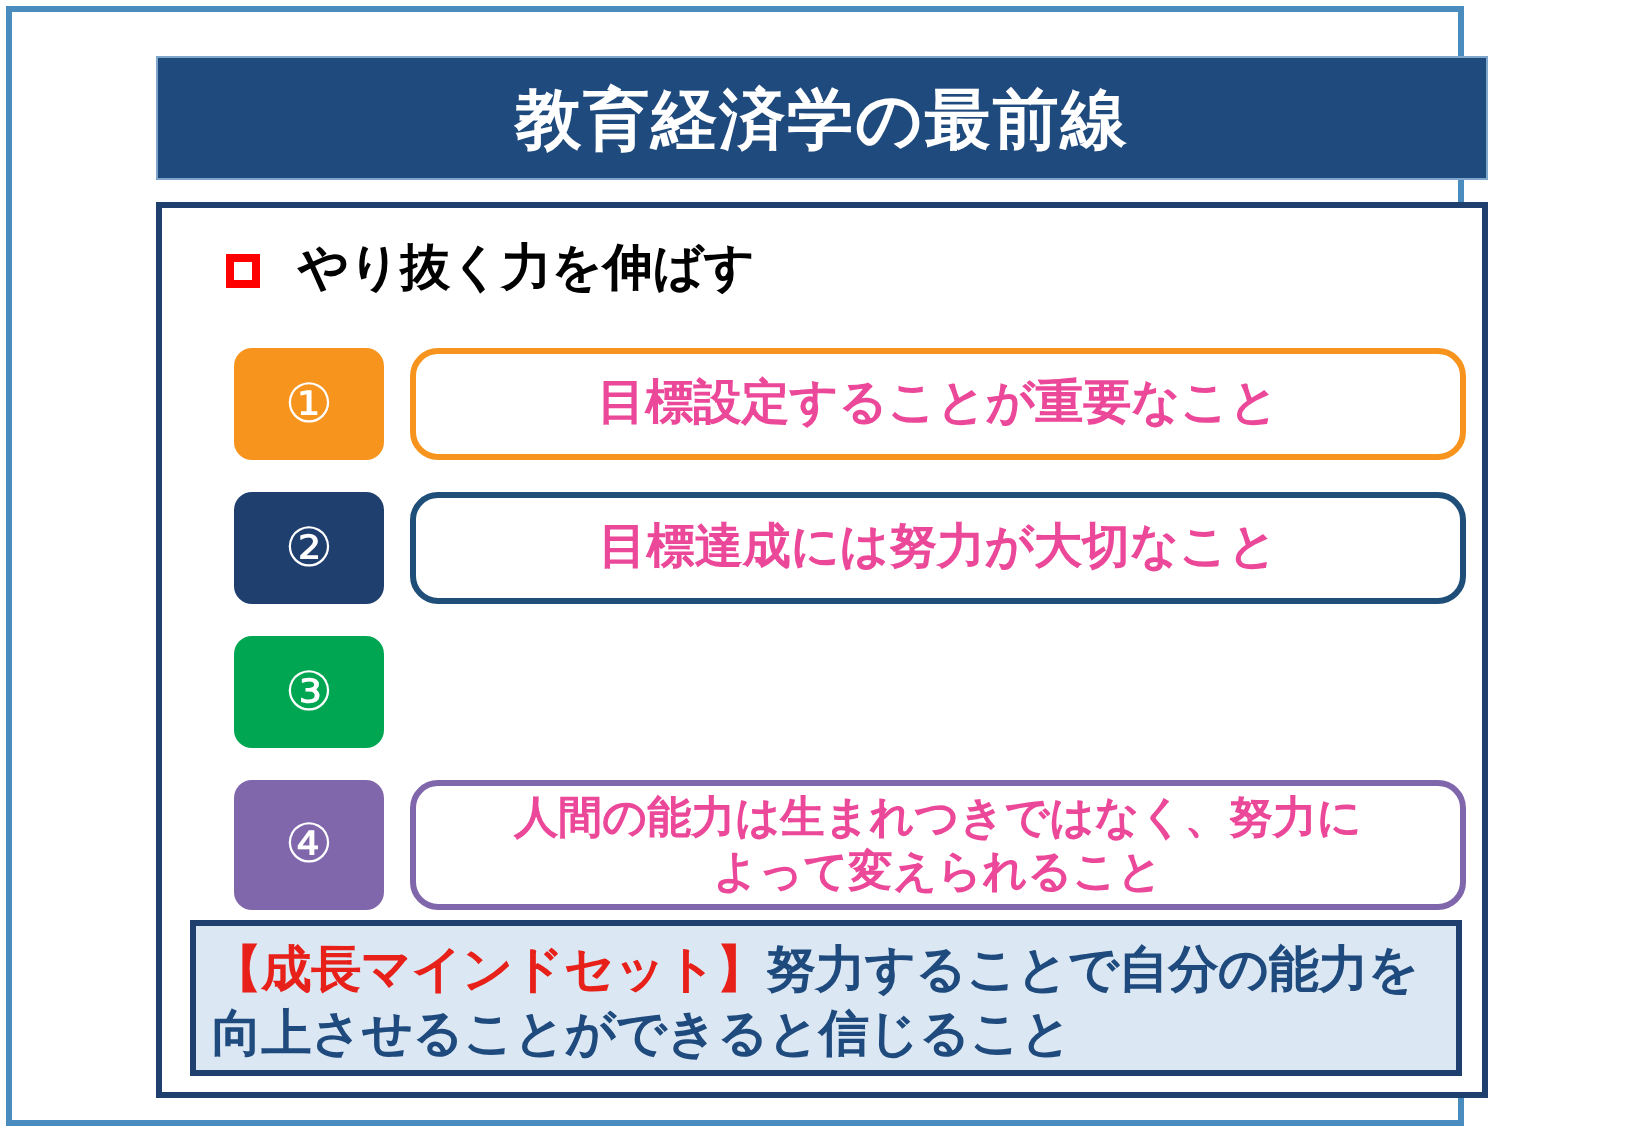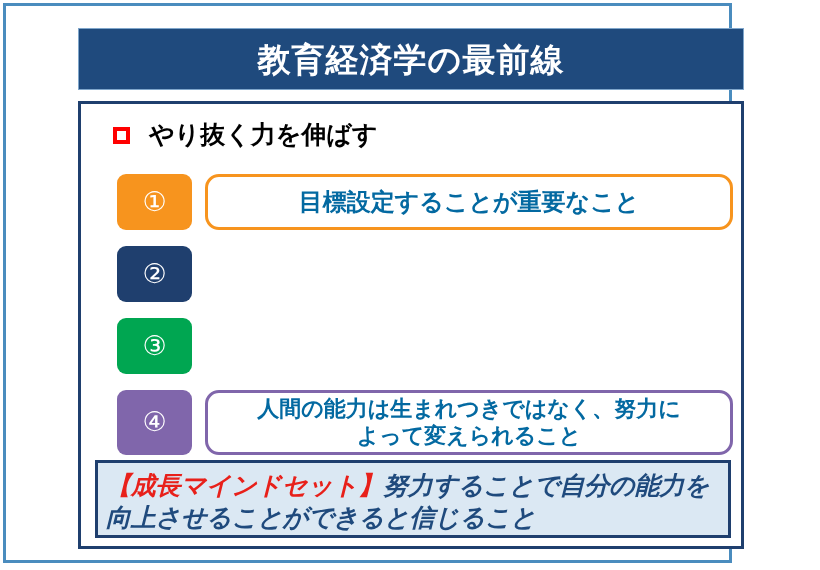--- a/index.html
+++ b/index.html
@@ -116,41 +116,40 @@
     box-sizing: border-box;
     background: #ffffff;
     display: flex;
     align-items: center;
     justify-content: center;
     text-align: center;
   }
   .rowbox-text {
     font-size: 24px;
     font-weight: bold;
-    color: #0369a1;
+    color: #ec4899;
     line-height: 1.15;
     padding: 0 6px;
   }
   .rowbox-text.two-line {
     font-size: 22px;
     line-height: 1.2;
   }
 
   
   .note {
     position: absolute;
     left: 14px;
     top: 356px;
     width: 636px;
     height: 78px;
     background: #dbe8f3;
     border: 3px solid #1f3f6e;
     box-sizing: border-box;
     padding: 6px 8px 0 8px;
-    font-style: italic;
   }
   .note-text {
     font-size: 25px;
     font-weight: bold;
     color: #1f4a7d;
     line-height: 1.28;
     letter-spacing: -0.2px;
   }
   .note-em {
     color: #e8201a;
@@ -178,20 +177,23 @@
       </div>
       <div class="rowbox" style="border-color: rgb(247, 148, 30);">
         <span class="rowbox-text">目標設定することが重要なこと</span>
       </div>
     </div>
 
     <div class="row" id="row-1" style="top:142px; width:616px; height:56px;">
       <div class="badge" style="background: rgb(31, 63, 110);">
         <span class="badge-num" style="color: rgb(255, 255, 255); font-size: 27px;">②</span>
       </div>
+      <div class="rowbox" style="border-color: rgb(31, 78, 121);">
+        <span class="rowbox-text">目標達成には努力が大切なこと</span>
+      </div>
     </div>
 
     <div class="row" id="row-2" style="top:214px; width:616px; height:56px;">
       <div class="badge" style="background: rgb(0, 166, 81);">
         <span class="badge-num" style="color: rgb(255, 255, 255); font-size: 27px;">③</span>
       </div>
     </div>
 
     <div class="row" id="row-3" style="top:286px; width:616px; height:65px;">
       <div class="badge" style="background: rgb(128, 102, 171);">

